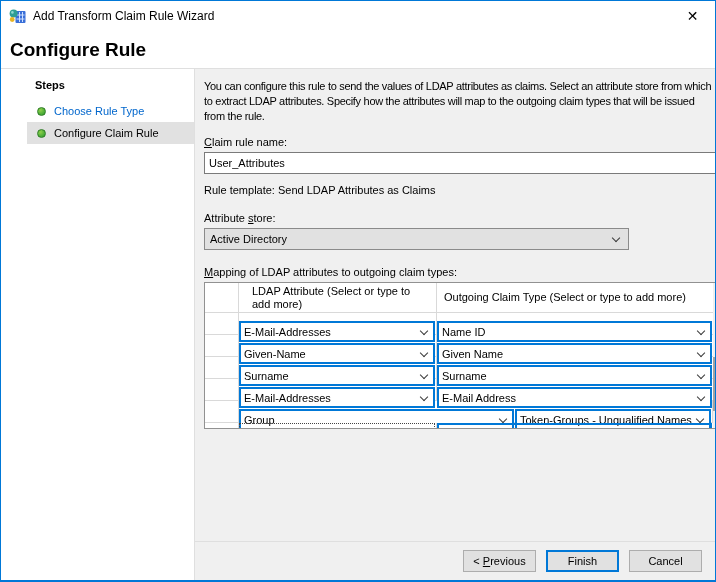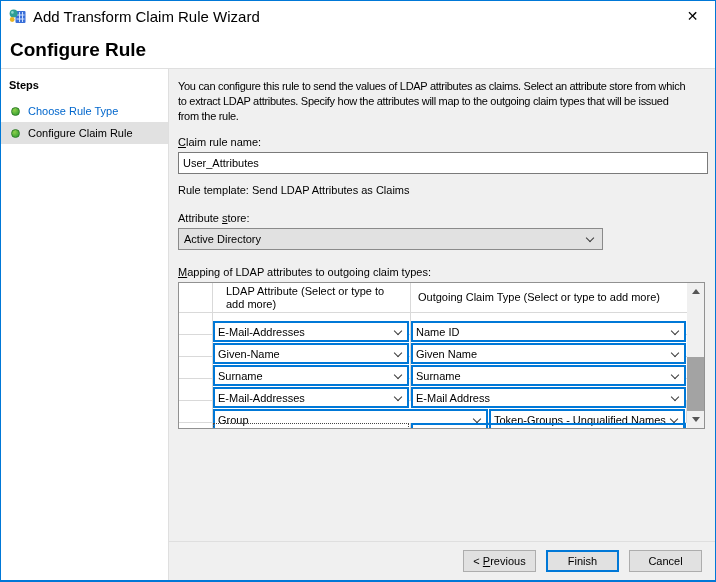--- a/index.html
+++ b/index.html
@@ -13,34 +13,34 @@
   .window {
     width:716px; height:582px;
     border:1px solid var(--accent, #0078d7);
     border-bottom-width:2px;
     display:flex; flex-direction:column;
     background:#fff;
   }
   
   .titlebar { height:30px; flex:none; display:flex; align-items:center; padding-left:8px; background:#fff; }
   .app-icon { width:18px; height:16px; flex:none; display:flex; }
-  .title-text { margin-left:6px; font-size:15px; }
+  .title-text { margin-left:6px; font-size:12px; }
   .close-btn {
     margin-left:auto; width:45px; height:29px; border:none; background:transparent;
     font-size:14px; line-height:29px; text-align:center; color:#000; cursor:default;
     font-family:inherit;
   }
   
   .heading-band {
     height:38px; flex:none; background:#fff; display:flex; align-items:center;
     padding-left:9px; font-size:19px; font-weight:bold;
     border-bottom:1px solid #dfdfdf;
   }
   
-  .content { flex:1; display:flex; min-height:0; }
+  .content { flex:1; display:flex; min-height:0;margin-left:26px; }
   .sidebar {
     width:168px; flex:none; background:#fff; border-right:1px solid #dfdfdf;
     padding-top:8px;
   }
   .steps-title { font-weight:bold; font-size:11px; padding:2px 8px 9px 8px; }
   .step-item { height:22px; display:flex; align-items:center; padding-left:10px; }
   .step-item.current { background: var(--highlight, #e1e1e1); }
   .bullet {
     width:9px; height:9px; border-radius:50%; flex:none;
     background: radial-gradient(circle at 35% 30%, #8ed049, var(--bullet_green, #3fa535) 75%);

